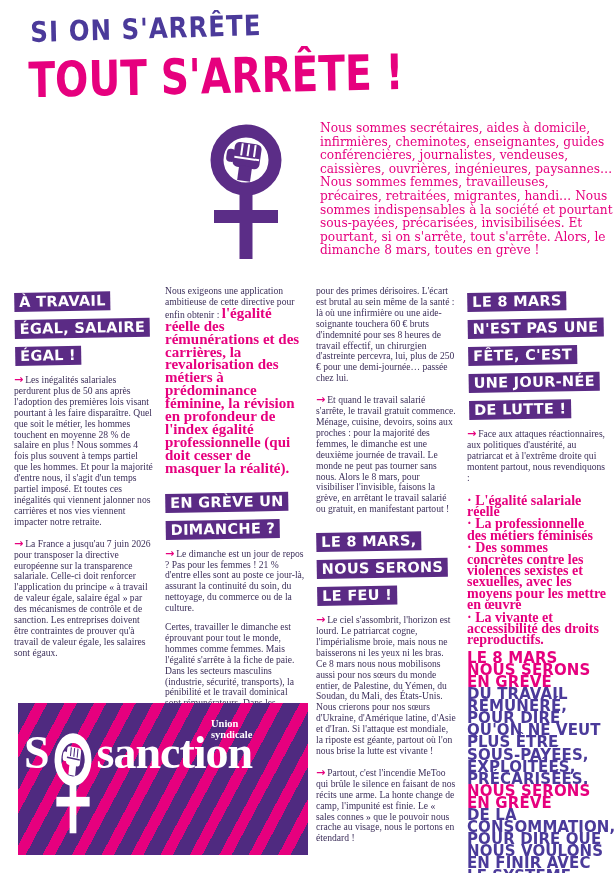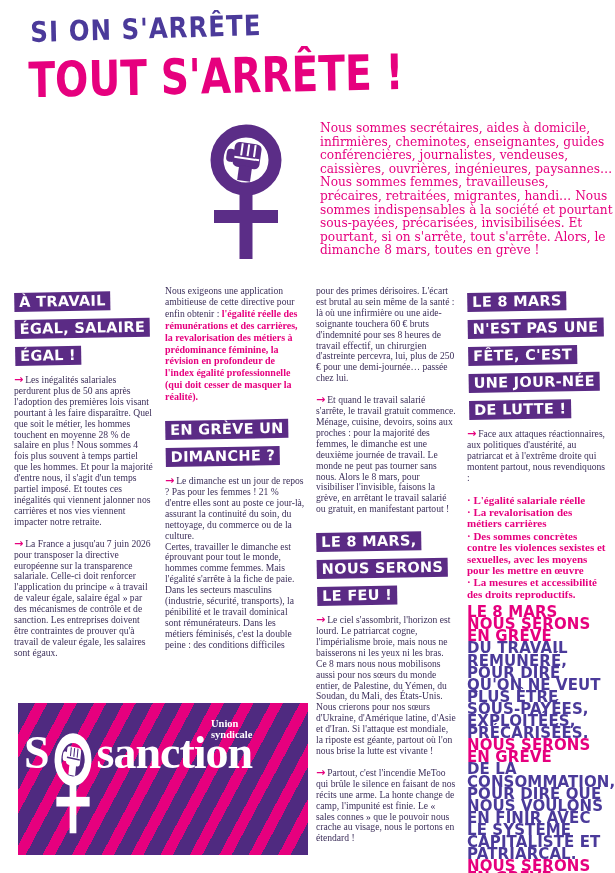--- a/index.html
+++ b/index.html
@@ -18,33 +18,33 @@
   .intro{position:absolute;left:320px;top:122px;width:293px;color:#e6007e;
          font-family:"DejaVu Serif",serif;font-weight:normal;font-size:12.2px;line-height:13.6px;}
 
   .venus-big{position:absolute;left:196px;top:116px;}
 
   
   .cols{position:absolute;left:14px;top:286px;display:grid;
         grid-template-columns:140px 140px 140px 140px;column-gap:11px;align-items:start;}
   .body{font-family:"Liberation Serif",serif;font-size:9.6px;line-height:10.9px;
         color:#3c2f5a;margin:0 0 11px 0;}
-  .body.cont{margin-bottom:0;}
+  .body.cont{margin-bottom:8px;}
   .arrow{color:#e6007e;font-family:"DejaVu Sans",sans-serif;font-weight:bold;
          font-size:11px;letter-spacing:-1px;margin-right:3px;}
   .gblock-wrap{margin:0 0 8px 0;transform:rotate(-1deg);transform-origin:left top;}
   .gblock{display:inline;background:#5b2b85;color:#ffffff;
           font-family:"DejaVu Sans",sans-serif;font-weight:bold;font-size:14.5px;
           line-height:1.38;padding:1px 5px 2px 5px;letter-spacing:0.3px;
           -webkit-box-decoration-break:clone;box-decoration-break:clone;}
   .mid-head{margin-top:4px;}
   .hl{font-family:"Liberation Serif",serif;font-weight:bold;color:#e6007e;
-      font-size:10px;line-height:11.2px;}
+      font-size:15px;line-height:11.2px;}
   .demand{font-family:"Liberation Serif",serif;font-weight:bold;color:#e6007e;
-          font-size:11px;line-height:11.4px;margin:0 0 1px 0;}
+          font-size:14px;line-height:11.4px;margin:0 0 1px 0;}
   .mani{font-family:"DejaVu Sans",sans-serif;font-weight:bold;font-size:15px;
         line-height:12.1px;letter-spacing:0.1px;margin:0;}
   .mani.pink{color:#e6007e;}
   .mani.purple{color:#4b3a9a;}
   .mani-group{margin-top:6px;}
 
   
   .logo{position:absolute;left:18px;top:703px;width:290px;height:152px;
         background:repeating-linear-gradient(118deg,#4f2a80 0 15px,#e6007e 15px 26px);
         overflow:hidden;}
@@ -105,23 +105,23 @@
       <h2 class="gblock-wrap"><span class="gblock">LE 8 MARS, NOUS SERONS LE FEU !</span></h2>
       <p class="body"><span class="arrow">→</span><span>Le ciel s'assombrit, l'horizon est lourd. Le patriarcat cogne, l'impérialisme broie, mais nous ne baisserons ni les yeux ni les bras. Ce 8 mars nous nous mobilisons aussi pour nos sœurs du monde entier, de Palestine, du Yémen, du Soudan, du Mali, des États-Unis. Nous crierons pour nos sœurs d'Ukraine, d'Amérique latine, d'Asie et d'Iran. Si l'attaque est mondiale, la riposte est géante, partout où l'on nous brise la lutte est vivante !</span></p>
       <p class="body"><span class="arrow">→</span><span>Partout, c'est l'incendie MeToo qui brûle le silence en faisant de nos récits une arme. La honte change de camp, l'impunité est finie. Le « sales connes » que le pouvoir nous crache au visage, nous le portons en étendard !</span></p>
     </div>
 
     <div>
       <h2 class="gblock-wrap"><span class="gblock">LE 8 MARS N'EST PAS UNE FÊTE, C'EST UNE JOUR-NÉE DE LUTTE !</span></h2>
       <p class="body"><span class="arrow">→</span><span>Face aux attaques réactionnaires, aux politiques d'austérité, au patriarcat et à l'extrême droite qui montent partout, nous revendiquons :</span></p>
       <div>
         <div class="demand">· L'égalité salariale réelle</div>
-        <div class="demand">· La revalorisation des métiers carrières</div>
+        <div class="demand">· La professionnelle des métiers féminisés</div>
         <div class="demand">· Des sommes concrètes contre les violences sexistes et sexuelles, avec les moyens pour les mettre en œuvre</div>
-        <div class="demand">· La mesures et accessibilité des droits reproductifs.</div>
+        <div class="demand">· La vivante et accessibilité des droits reproductifs.</div>
       </div>
       <div class="mani-group">
         <div class="mani pink">LE 8 MARS NOUS SERONS EN GRÈVE</div>
         <div class="mani purple">DU TRAVAIL RÉMUNÉRÉ, POUR DIRE QU'ON NE VEUT PLUS ÊTRE SOUS-PAYÉES, EXPLOITÉES, PRÉCARISÉES.</div>
         <div class="mani pink">NOUS SERONS EN GRÈVE</div>
         <div class="mani purple">DE LA CONSOMMATION, POUR DIRE QUE NOUS VOULONS EN FINIR AVEC LE SYSTÈME CAPITALISTE ET PATRIARCAL.</div>
         <div class="mani pink">NOUS SERONS EN GRÈVE</div>
         <div class="mani purple">DU TRAVAIL DOMESTIQUE ET PARENTAL, POUR DIRE QUE NOUS VOULONS UNE SOCIÉTÉ ÉGALITAIRE !</div>
       </div>
 

